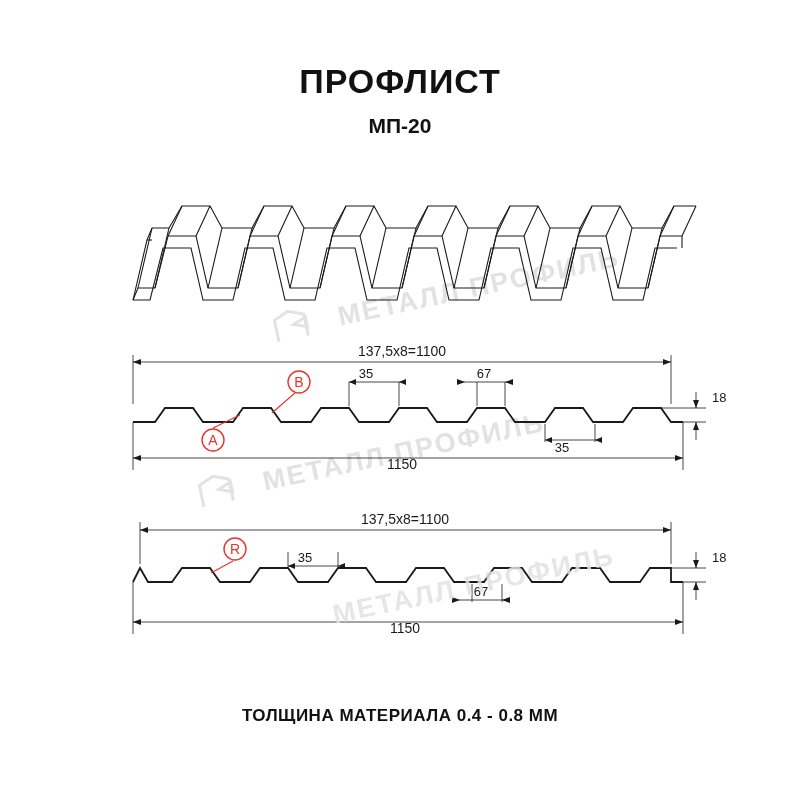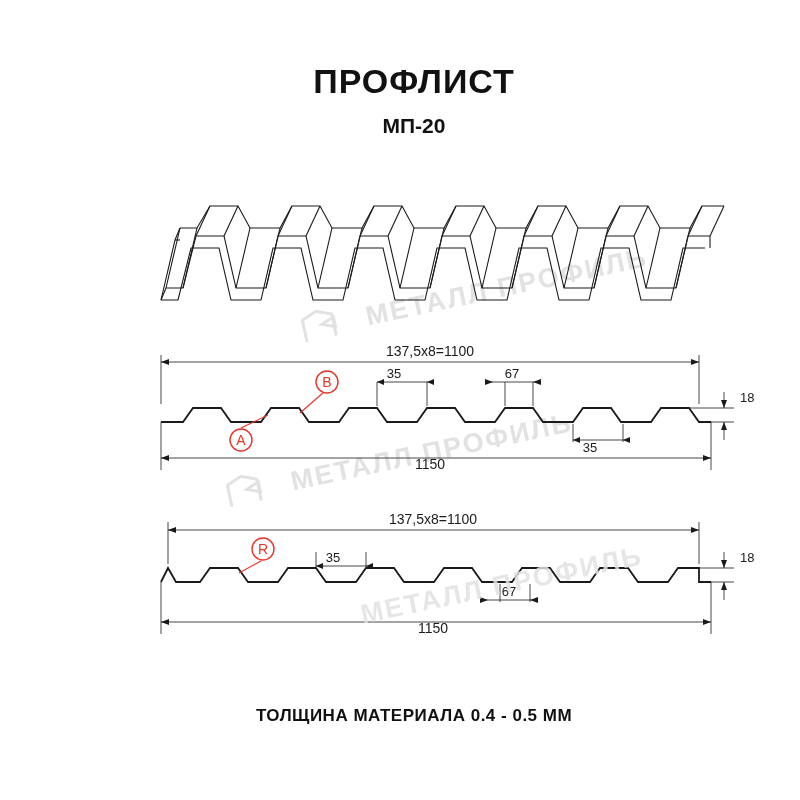--- a/index.html
+++ b/index.html
@@ -11,21 +11,20 @@
     width: 800px;
     height: 800px;
     position: relative;
     font-family: "Liberation Sans", sans-serif;
     color: #1a1a1a;
     overflow: hidden;
   }
   .page {
     position: absolute;
     inset: 0;
-    margin-left: 28px;
   }
   .title {
     position: absolute;
     left: 0;
     right: 0;
     top: 62px;
     text-align: center;
     font-size: 34px;
     font-weight: bold;
     letter-spacing: 1px;
@@ -292,14 +291,14 @@
       <text x="213" y="445">A</text>
       <text x="299" y="387">B</text>
       <text x="235" y="554">R</text>
     </g>
   </svg>
 
   <div class="wm wm-3">
     <span>МЕТАЛЛ ПРОФИЛЬ</span>
   </div>
 
-  <div class="footnote">ТОЛЩИНА МАТЕРИАЛА 0.4 - 0.5 ММ</div>
+  <div class="footnote">ТОЛЩИНА МАТЕРИАЛА 0.4 - 0.8 ММ</div>
 </div>
 
 </body></html>

